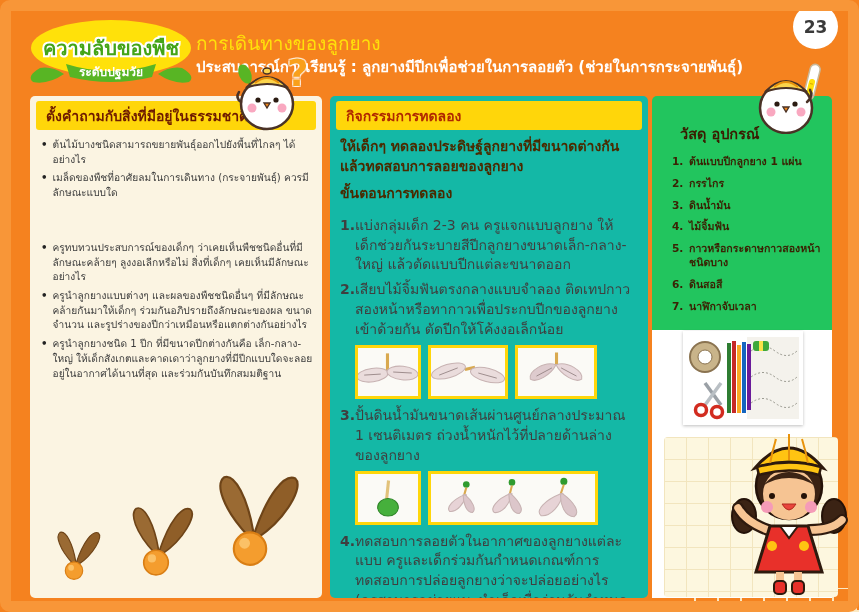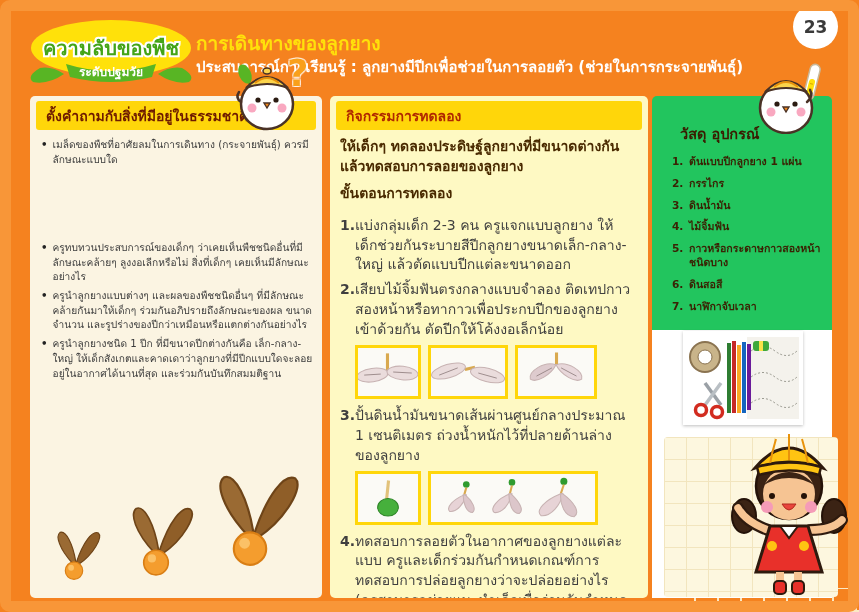--- a/index.html
+++ b/index.html
@@ -5,30 +5,30 @@
   *{margin:0;padding:0;box-sizing:border-box}
   html,body{width:859px;height:612px}
   body{
     position:relative;background:#F5821F;overflow:hidden;
     font-family:"DejaVu Sans","Liberation Sans",sans-serif;color:#333;
   }
   .frame{position:absolute;inset:0;border:11px solid #F89638;border-radius:10px;pointer-events:none;z-index:40}
 
   
   .logo{position:absolute;left:26px;top:18px;width:170px;height:70px;z-index:12}
-  .hd-title{position:absolute;left:196px;top:28px;font-size:19px;font-weight:bold;color:#FFE10A;z-index:12}
+  .hd-title{position:absolute;left:196px;top:28px;font-size:19px;font-weight:normal;color:#FFE10A;z-index:12}
   .hd-sub{position:absolute;left:196px;top:55px;width:600px;font-size:15px;font-weight:bold;color:#fff;z-index:12}
   .page-circle{position:absolute;left:793px;top:4px;width:45px;height:45px;border-radius:50%;
     background:#fff;display:flex;align-items:center;justify-content:center;
     font-size:17px;font-weight:bold;color:#3a3a3a;z-index:12}
 
   
   .panel{position:absolute;top:96px;height:502px;border-radius:5px;overflow:hidden}
   .panel-left{left:30px;width:292px;background:#FBF4E2}
-  .panel-mid{left:330px;width:318px;background:#fef9c3}
+  .panel-mid{left:330px;width:318px;background:#14b8a6}
   .panel-right-y{position:absolute;left:652px;top:96px;width:180px;height:234px;background:#22c55e;border-radius:5px 5px 0 0;z-index:2}
   .panel-right-w{position:absolute;left:652px;top:330px;width:180px;height:268px;background:#fff;z-index:1}
 
   .h-bar{margin:5px 6px 0 6px;background:#FFD60A;border-radius:3px;height:29px;display:flex;align-items:center;
     padding:0 10px;font-weight:bold;font-size:14px;color:#6E1A00;white-space:nowrap}
   .panel-mid .h-bar{color:#B02800}
 
   .bullets{list-style:none;padding:8px 9px 0 11px;font-size:10.2px;line-height:1.44;color:#3c3c3c}
   .bullets li{display:flex;gap:5px;margin-bottom:4px}
   .bullets li::before{content:"•";color:#222;font-weight:bold;line-height:1.44}
@@ -115,20 +115,23 @@
       <circle cx="41" cy="42" r="2.6" fill="#2B1B12"></circle>
     <circle cx="17" cy="50" r="4.5" fill="#F9A8C0"></circle>
       <circle cx="47" cy="50" r="4.5" fill="#F9A8C0"></circle>
     <path d="M29 45 L35 45 L32 50 Z" fill="#F28A1E" stroke="#4A3226" stroke-width="1.4"></path>
     <path d="M53 40 Q60 34 56 28" fill="none" stroke="#4A3226" stroke-width="2.5" stroke-linecap="round"></path>
   </svg>
 
   <section class="panel panel-left">
     <div class="h-bar">ตั้งคำถามกับสิ่งที่มีอยู่ในธรรมชาติ</div>
     <ul class="bullets sec1">
+      <li>
+          <span>ต้นไม้บางชนิดสามารถขยายพันธุ์ออกไปยังพื้นที่ไกลๆ ได้อย่างไร</span>
+        </li>
       <li>
           <span>เมล็ดของพืชที่อาศัยลมในการเดินทาง (กระจายพันธุ์) ควรมีลักษณะแบบใด</span>
         </li>
     </ul>
     <ul class="bullets">
       <li>
           <span>ครูทบทวนประสบการณ์ของเด็กๆ ว่าเคยเห็นพืชชนิดอื่นที่มีลักษณะคล้ายๆ ลูงงอเลีกหรือไม่ สิ่งที่เด็กๆ เคยเห็นมีลักษณะอย่างไร</span>
         </li>
       <li>
           <span>ครูนำลูกยางแบบต่างๆ และผลของพืชชนิดอื่นๆ ที่มีลักษณะคล้ายกันมาให้เด็กๆ ร่วมกันอภิปรายถึงลักษณะของผล ขนาด จำนวน และรูปร่างของปีกว่าเหมือนหรือแตกต่างกันอย่างไร</span>

